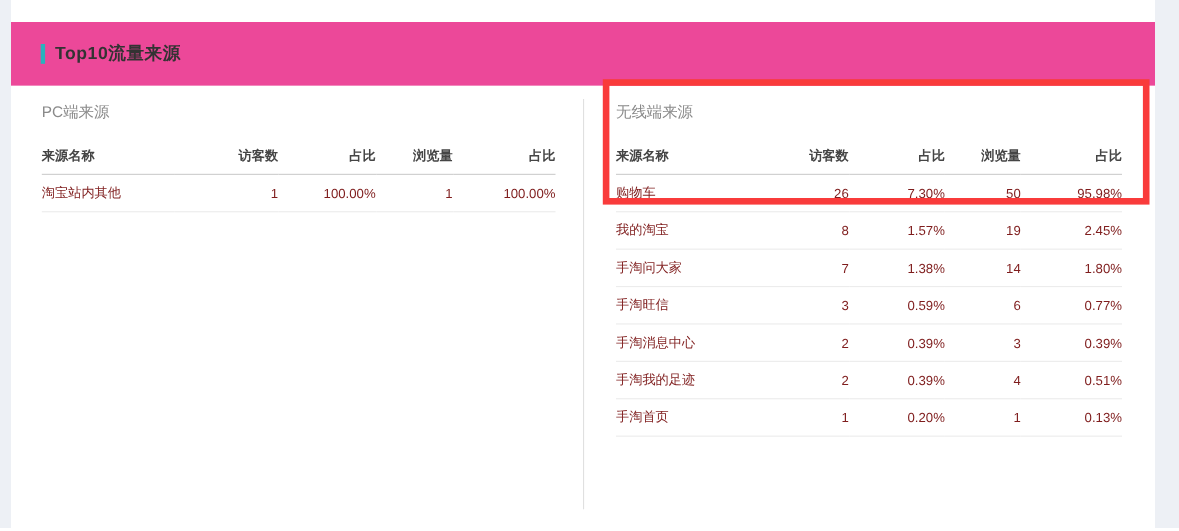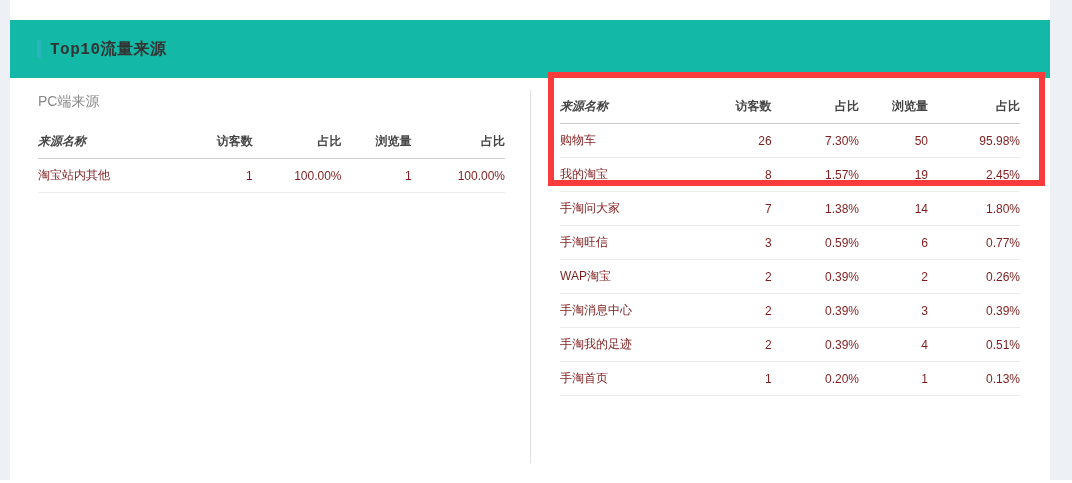--- a/index.html
+++ b/index.html
@@ -13,22 +13,21 @@
   .page { position: relative; width: 1072px; height: 483px; background: #ffffff; }
 
   .side-strip { position: absolute; top: 0; height: 480px; background: #edf0f5; }
   .side-strip.left { left: 0; width: 10px; }
   .side-strip.right { left: 1050px; width: 22px; }
 
   .top-white { position: absolute; left: 10px; top: 0; width: 1040px; height: 20px; background: #ffffff; }
 
   .section-band {
     position: absolute; left: 10px; top: 20px; width: 1040px; height: 58px;
-    background: #14b8a6;
-    font-family: Liberation Mono, monospace;
+    background: #ec4899;
   }
   .band-title {
     position: absolute; left: 27px; top: 0; height: 58px;
     display: flex; align-items: center;
   }
   .accent-bar { display: inline-block; width: 4px; height: 18px; background: #2ab2bd; margin-right: 9px; }
   .band-title h1 { font-size: 16px; font-weight: bold; color: #333333; letter-spacing: 0.5px; }
 
   .card {
     position: absolute; left: 10px; top: 78px; width: 1040px; height: 337px;
@@ -51,21 +50,21 @@
   col.c-vpct { width: 19%; }
   col.c-views { width: 15%; }
   col.c-wpct { width: 20%; }
 
   th {
     font-size: 12px; font-weight: bold; color: #454545;
     text-align: right; padding: 5px 0 8px 0;
     border-bottom: 1px solid #cccccc;
     white-space: nowrap;
   }
-  th.first { text-align: left; font-style: italic; }
+  th.first { text-align: left; }
   td {
     font-size: 12px; color: #7f1d1d;
     text-align: right; padding: 8px 0;
     border-bottom: 1px solid #ececec;
     white-space: nowrap; overflow: hidden;
   }
   td.first { text-align: left; }
 
   .annotation-box {
     position: absolute; left: 548px; top: 72px; width: 497px; height: 114px;
@@ -119,20 +118,21 @@
             <td>1</td>
             <td>100.00%</td>
           </tr>
         </tbody>
       </table>
     </div>
 
     <div class="v-divider"></div>
 
     <div class="table-section wireless">
+      <div class="section-title">无线端来源</div>
       <table>
         <colgroup>
           <col class="c-name">
             <col class="c-visitors">
             <col class="c-vpct">
             <col class="c-views">
             <col class="c-wpct">
         </colgroup>
         <thead>
           <tr>
@@ -166,27 +166,20 @@
             <td>1.80%</td>
           </tr>
           <tr>
             <td class="first">手淘旺信</td>
             <td>3</td>
             <td>0.59%</td>
             <td>6</td>
             <td>0.77%</td>
           </tr>
           <tr>
-            <td class="first">WAP淘宝</td>
-            <td>2</td>
-            <td>0.39%</td>
-            <td>2</td>
-            <td>0.26%</td>
-          </tr>
-          <tr>
             <td class="first">手淘消息中心</td>
             <td>2</td>
             <td>0.39%</td>
             <td>3</td>
             <td>0.39%</td>
           </tr>
           <tr>
             <td class="first">手淘我的足迹</td>
             <td>2</td>
             <td>0.39%</td>

